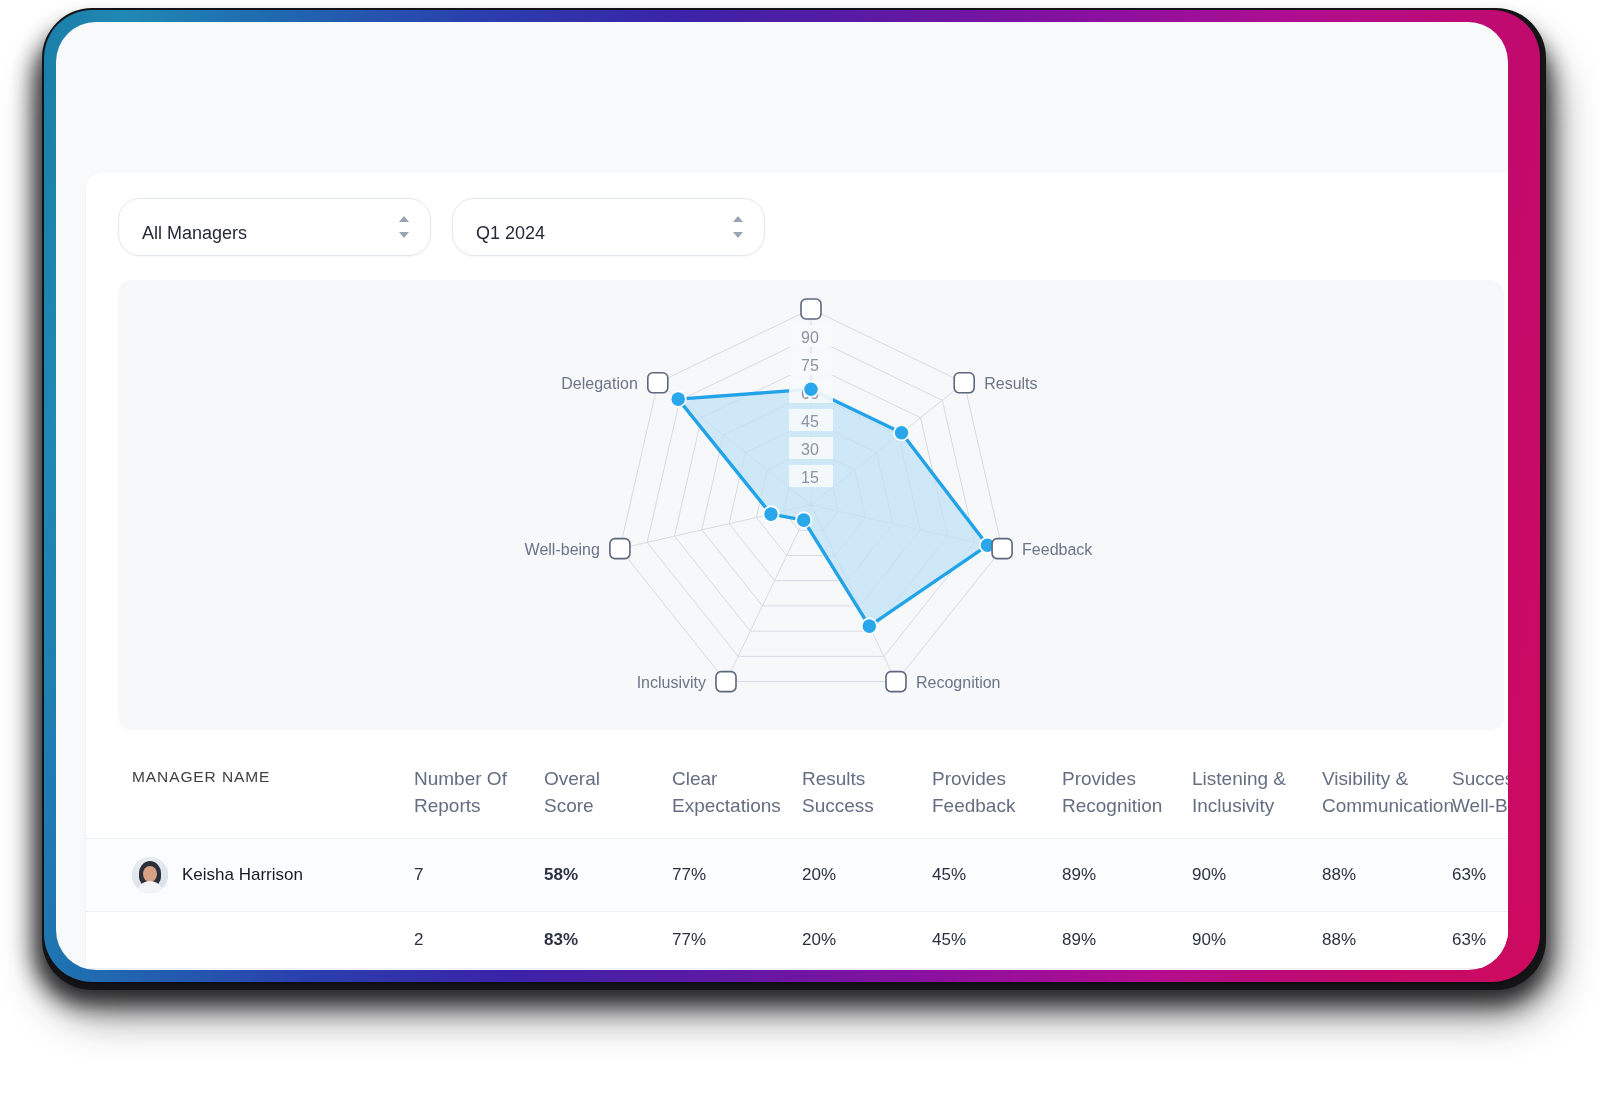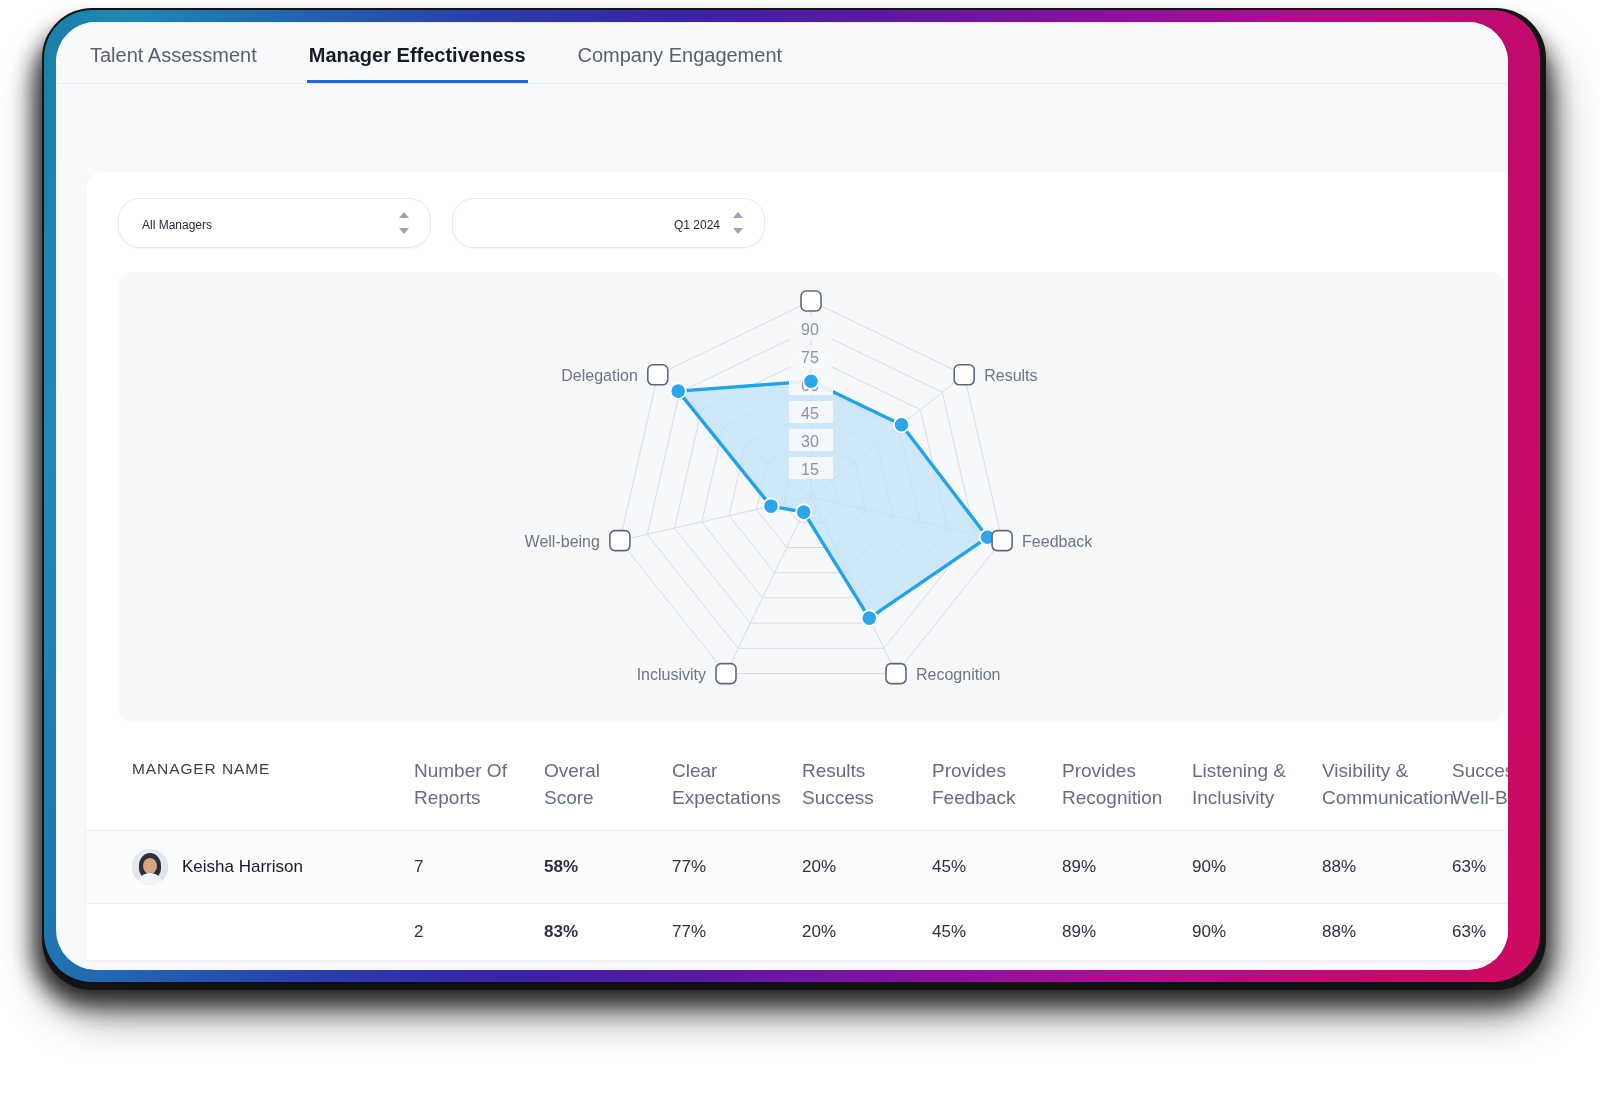--- a/index.html
+++ b/index.html
@@ -126,29 +126,29 @@
 
   
   .filters { display: flex; gap: 21px; padding: 0 32px 0 32px; }
   .select-pill {
     position: relative;
     height: 44px;
     border: 1px solid #e3e7ee;
     border-radius: 22px;
     background: #fff;
     display: flex; align-items: center;
-    padding: 4px 44px 0 23px;
-    font-size: 12px;
+    padding: 12px 44px 0 23px;
+    font-size: 18px;
     color: #242a38;
     cursor: pointer;
     box-shadow: 0 1px 2px rgba(16,24,40,.04);
     white-space: nowrap;
   }
   .select-pill.w1 { min-width: 244px; }
-  .select-pill.w2 { min-width: 244px; justify-content: flex-end; }
+  .select-pill.w2 { min-width: 244px; }
   .stepper {
     position: absolute; right: 20px; top: 50%;
     transform: translateY(-50%);
     width: 12px; height: 22px;
     display: flex; flex-direction: column;
     justify-content: space-between; align-items: center;
   }
   .stepper i {
     display:block; width: 0; height: 0;
     border-left: 5.5px solid transparent;
@@ -255,25 +255,20 @@
 <div id="stage">
 
   <div class="device-shadow-outer"></div>
   <div class="device-shadow-soft"></div>
   <div class="device-body"></div>
   <div class="bezel"></div>
 
   <div class="screen">
 
 
-    <div class="tabbar">
-      <div class="tab">Talent Assessment</div>
-      <div class="tab active">Manager Effectiveness</div>
-      <div class="tab">Company Engagement</div>
-    </div>
 
     <div class="content-card">
 
       <div class="filters">
         <div class="select-pill w1">
           <span>All Managers</span>
           <span class="stepper">
               <i class="up"></i>
               <i class="dn"></i>
             </span>

